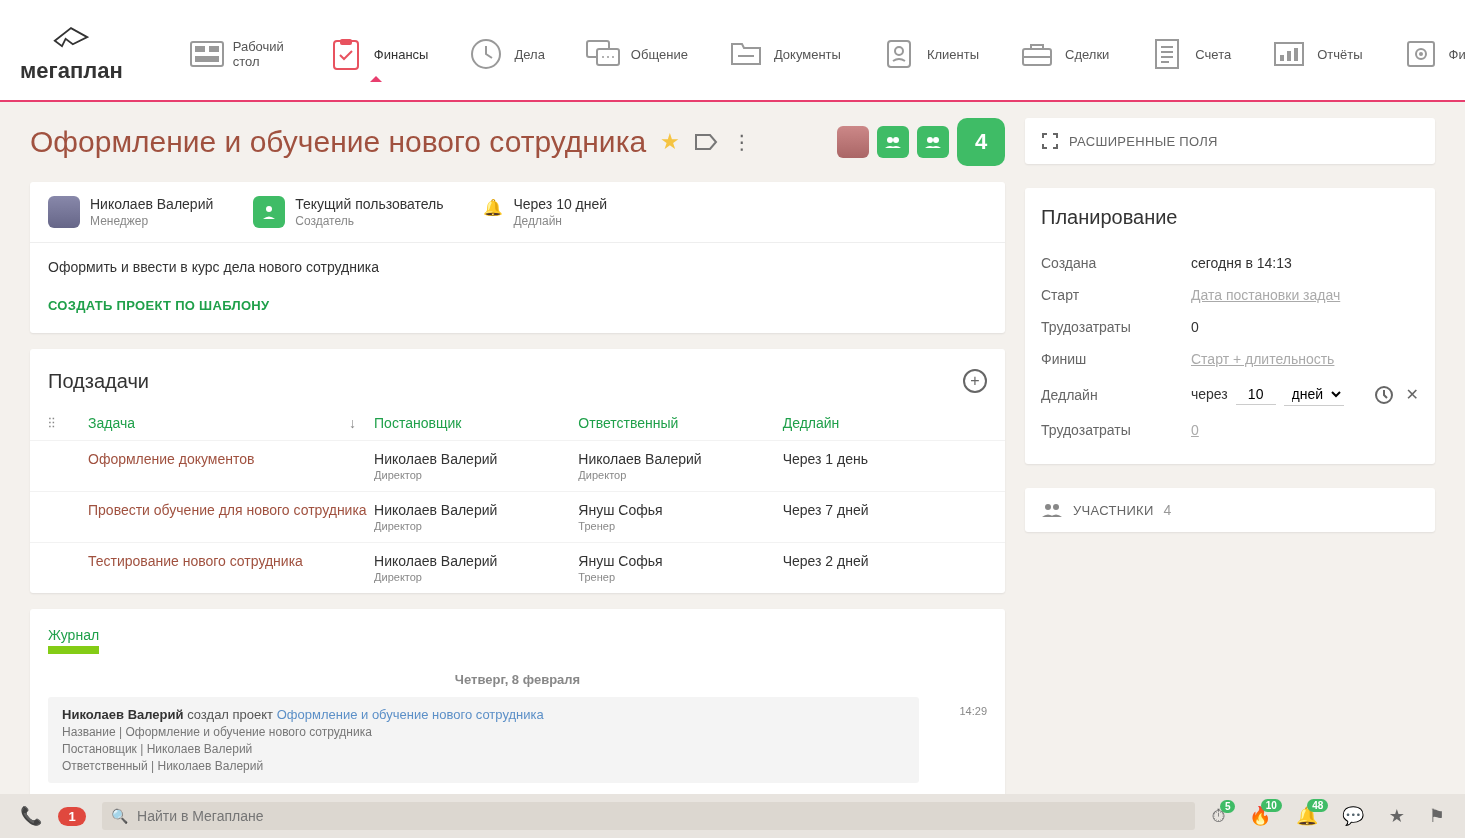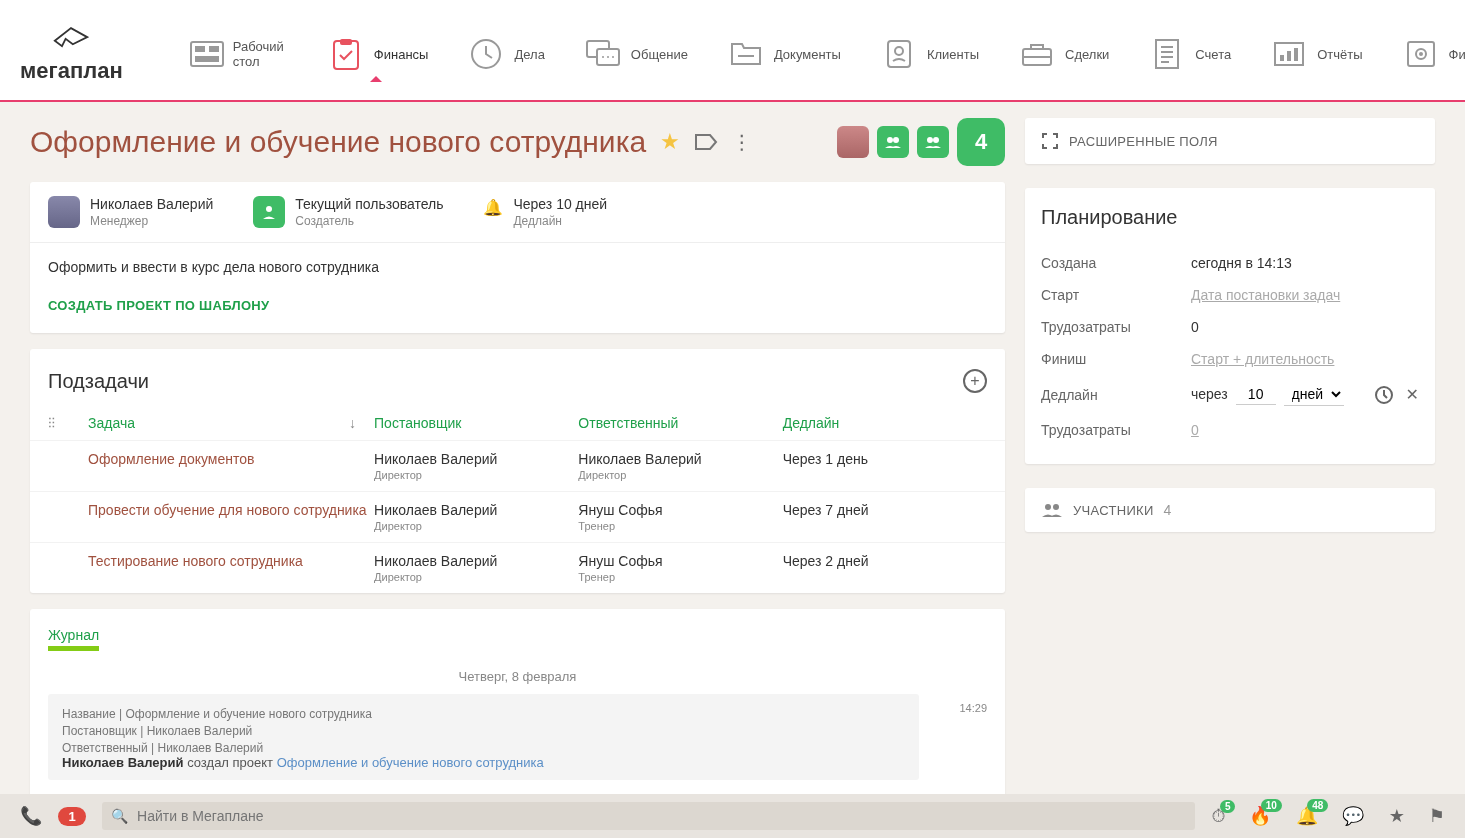--- a/index.html
+++ b/index.html
@@ -63,22 +63,22 @@
 .sort-arrow { color: #888; font-size: 14px; }
 
 .table-row { display: flex; padding: 10px 18px; align-items: start; border-top: 1px solid #f2f2f2; }
 .table-row .col-handle { width: 40px; }
 .task-link { color: #a0513f; }
 .person-name { color: #333; }
 .person-role { font-size: 11px; color: #888; margin-top: 2px; }
 
 
 .journal-block { padding: 18px; }
-.journal-tab { color: #1fa04a; font-weight: 500; border-bottom: 5px solid #84cc16; padding-bottom: 3px; display: inline-block; }
-.journal-date { text-align: center; color: #888; font-size: 13px; margin: 18px 0 10px; }
+.journal-tab { color: #1fa04a; font-weight: 500; border-bottom: 8px solid #84cc16; padding-bottom: 3px; display: inline-block; }
+.journal-date { text-align: center; color: #888; font-size: 13px; margin: 18px 0 10px; font-weight: bold; }
 .journal-entry { display: flex; gap: 40px; }
 .journal-body { background: #f4f4f4; padding: 10px 14px; border-radius: 3px; flex: 1; font-size: 13px; color: #555; }
 .journal-body .name { font-weight: 600; color: #333; }
 .journal-body .proj-link { color: #5b8fc7; }
 .journal-body .detail-line { margin-top: 3px; color: #777; font-size: 12px; }
 .journal-time { color: #888; font-size: 11px; padding-top: 8px; }
 
 
 .side-panel { background: #fff; border-radius: 3px; box-shadow: 0 1px 2px rgba(0,0,0,0.08); }
 .side-header { display: flex; align-items: center; gap: 10px; padding: 14px 16px; color: #666; font-weight: 500; font-size: 13px; letter-spacing: 0.3px; }
@@ -361,30 +361,30 @@
     <div class="col-deadline">Через 2 дней</div>
             </div>
           </div>
       </div>
 
       <div class="card journal-block">
         <span class="journal-tab">Журнал</span>
         <div class="journal-date">Четверг, 8 февраля</div>
         <div class="journal-entry">
           <div class="journal-body">
+            <div>
+              <span class="name">Николаев Валерий</span>
+              <span>создал проект</span>
+              <span class="proj-link">Оформление и обучение нового сотрудника</span>
+            </div>
             <div id="journal-details">
                 <div class="detail-line"><span>Название</span> | <span>Оформление и обучение нового сотрудника</span></div>
                 <div class="detail-line"><span>Постановщик</span> | <span>Николаев Валерий</span></div>
                 <div class="detail-line"><span>Ответственный</span> | <span>Николаев Валерий</span></div>
               </div>
-            <div>
-              <span class="name">Николаев Валерий</span>
-              <span>создал проект</span>
-              <span class="proj-link">Оформление и обучение нового сотрудника</span>
-            </div>
           </div>
           <div class="journal-time">14:29</div>
         </div>
       </div>
     </div>
 
     <div class="side-col">
       <div class="side-panel">
         <div class="side-header">
           <svg class="expand-icon" width="18" height="18" viewBox="0 0 18 18">

